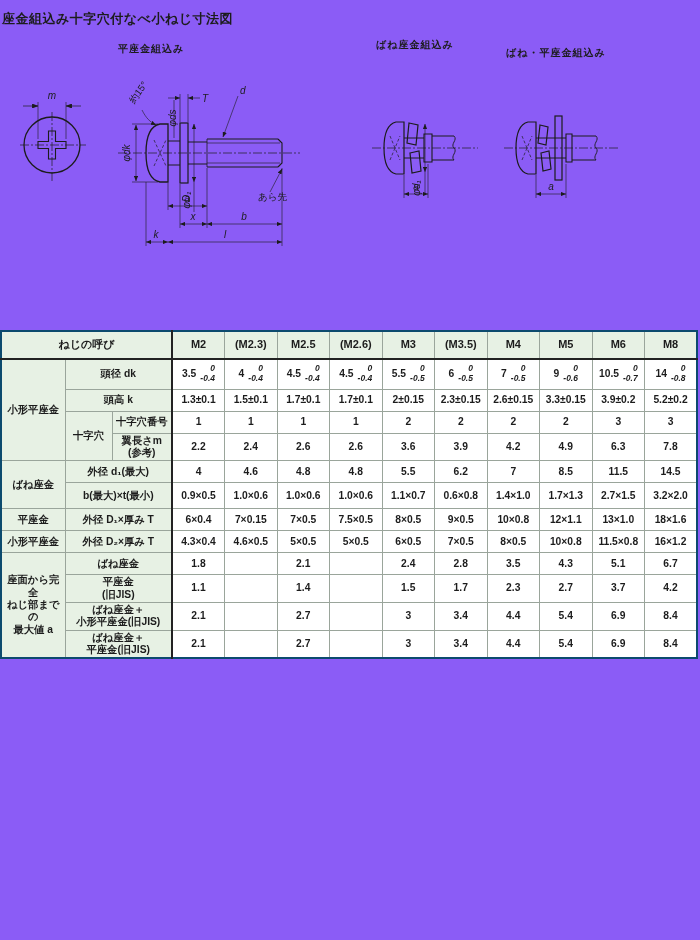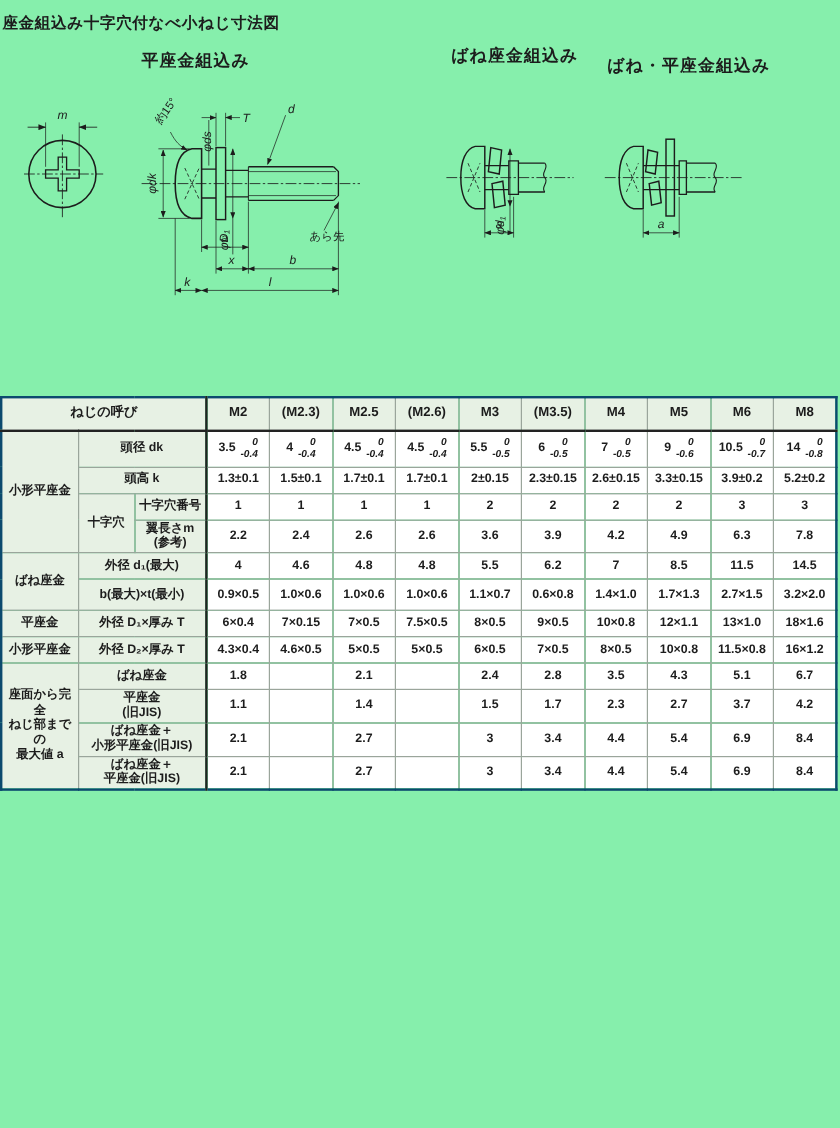--- a/index.html
+++ b/index.html
@@ -1,19 +1,19 @@
 <!DOCTYPE html>
 <html><head>
 <meta charset="utf-8">
 <style>
   html,body{margin:0;padding:0;background:#fff;}
-  .page{position:relative;width:700px;height:940px;background:#86efac;overflow:hidden;
+  .page{position:relative;width:700px;height:940px;background:#8b5cf6;overflow:hidden;
         font-family:"Liberation Sans",sans-serif;color:#1c1c1c;}
   .title{position:absolute;font-size:13px;font-weight:bold;letter-spacing:.5px;}
-  .fig-label{position:absolute;font-size:14px;font-weight:bold;letter-spacing:1px;}
+  .fig-label{position:absolute;font-size:10px;font-weight:bold;letter-spacing:1px;}
   .unit{position:absolute;font-size:10px;font-weight:bold;margin-top:44px;}
   svg{position:absolute;overflow:visible;}
   svg text{font-family:"Liberation Sans",sans-serif;fill:#1c1c1c;}
   .dimtxt{font-size:10px;font-style:italic;}
   .dimtxt-j{font-size:9.5px;}
   
   table.spec{position:absolute;left:0;top:330px;width:696px;border-collapse:collapse;
              table-layout:fixed;border:2px solid #0c4a6e;}
   table.spec th,table.spec td{border:1px solid #9aa59b;padding:1px 1px;text-align:center;
              vertical-align:middle;font-size:10.3px;font-weight:bold;line-height:1.2;

